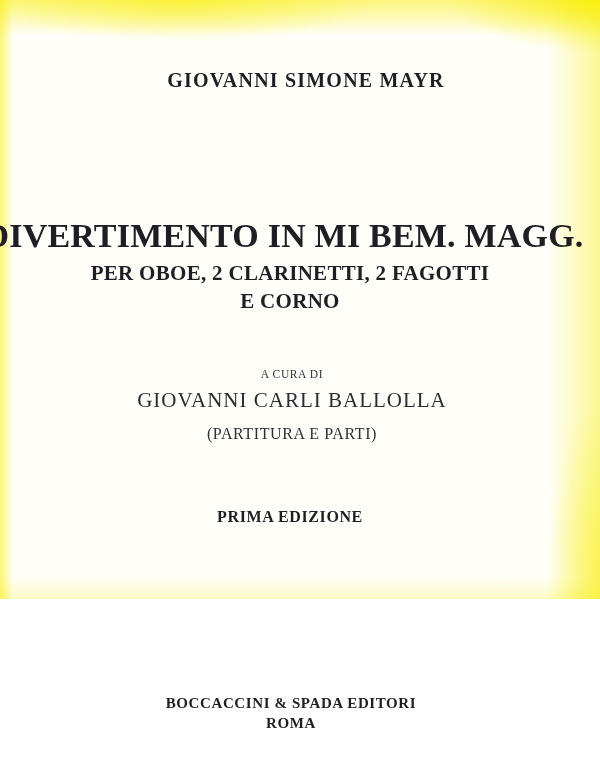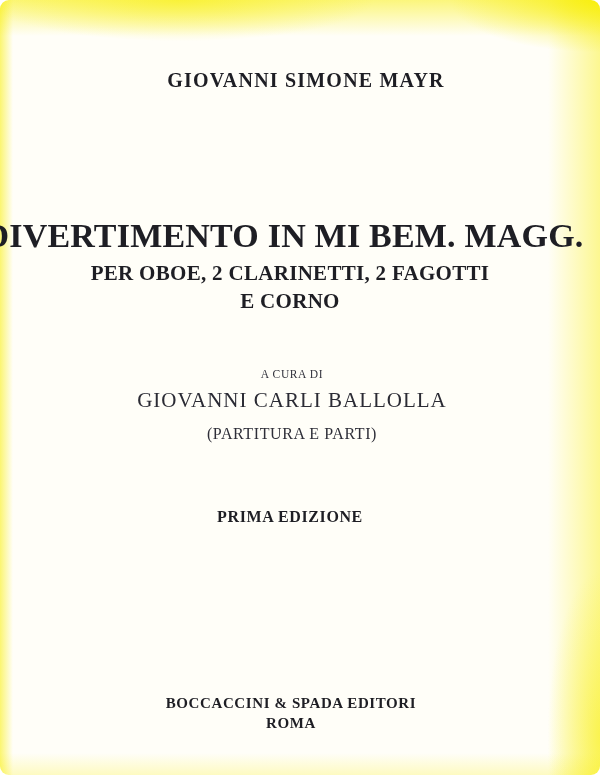--- a/index.html
+++ b/index.html
@@ -8,31 +8,30 @@
   }
   body {
     width: 600px;
     height: 775px;
     overflow: hidden;
     font-family: "Liberation Serif", "DejaVu Serif", serif;
   }
   .page {
     position: relative;
     width: 600px;
-    height: 775px;
+    height: 599px;
     background-color: #fffef8;
     background-image:
       radial-gradient(ellipse 200px 70px at 100% 0%, rgba(248,238,0,0.80), rgba(248,238,0,0) 75%),
       radial-gradient(ellipse 260px 55px at 30% 0%,  rgba(248,238,0,0.55), rgba(248,238,0,0) 75%),
       radial-gradient(ellipse 70px 220px at 100% 95%, rgba(248,238,0,0.45), rgba(248,238,0,0) 75%),
       linear-gradient(to bottom, rgba(248,238,0,0.50), rgba(248,238,0,0) 36px),
       linear-gradient(to left,   rgba(248,238,0,0.42), rgba(248,238,0,0) 52px),
       linear-gradient(to right,  rgba(248,238,0,0.55), rgba(248,238,0,0) 13px),
       linear-gradient(to top,    rgba(248,238,0,0.22), rgba(248,238,0,0) 22px);
-    border-radius: 9px;
   }
   .line {
     position: absolute;
     left: 0;
     width: 100%;
     text-align: center;
     line-height: 1;
     white-space: nowrap;
     color: #1e1e24;
   }

